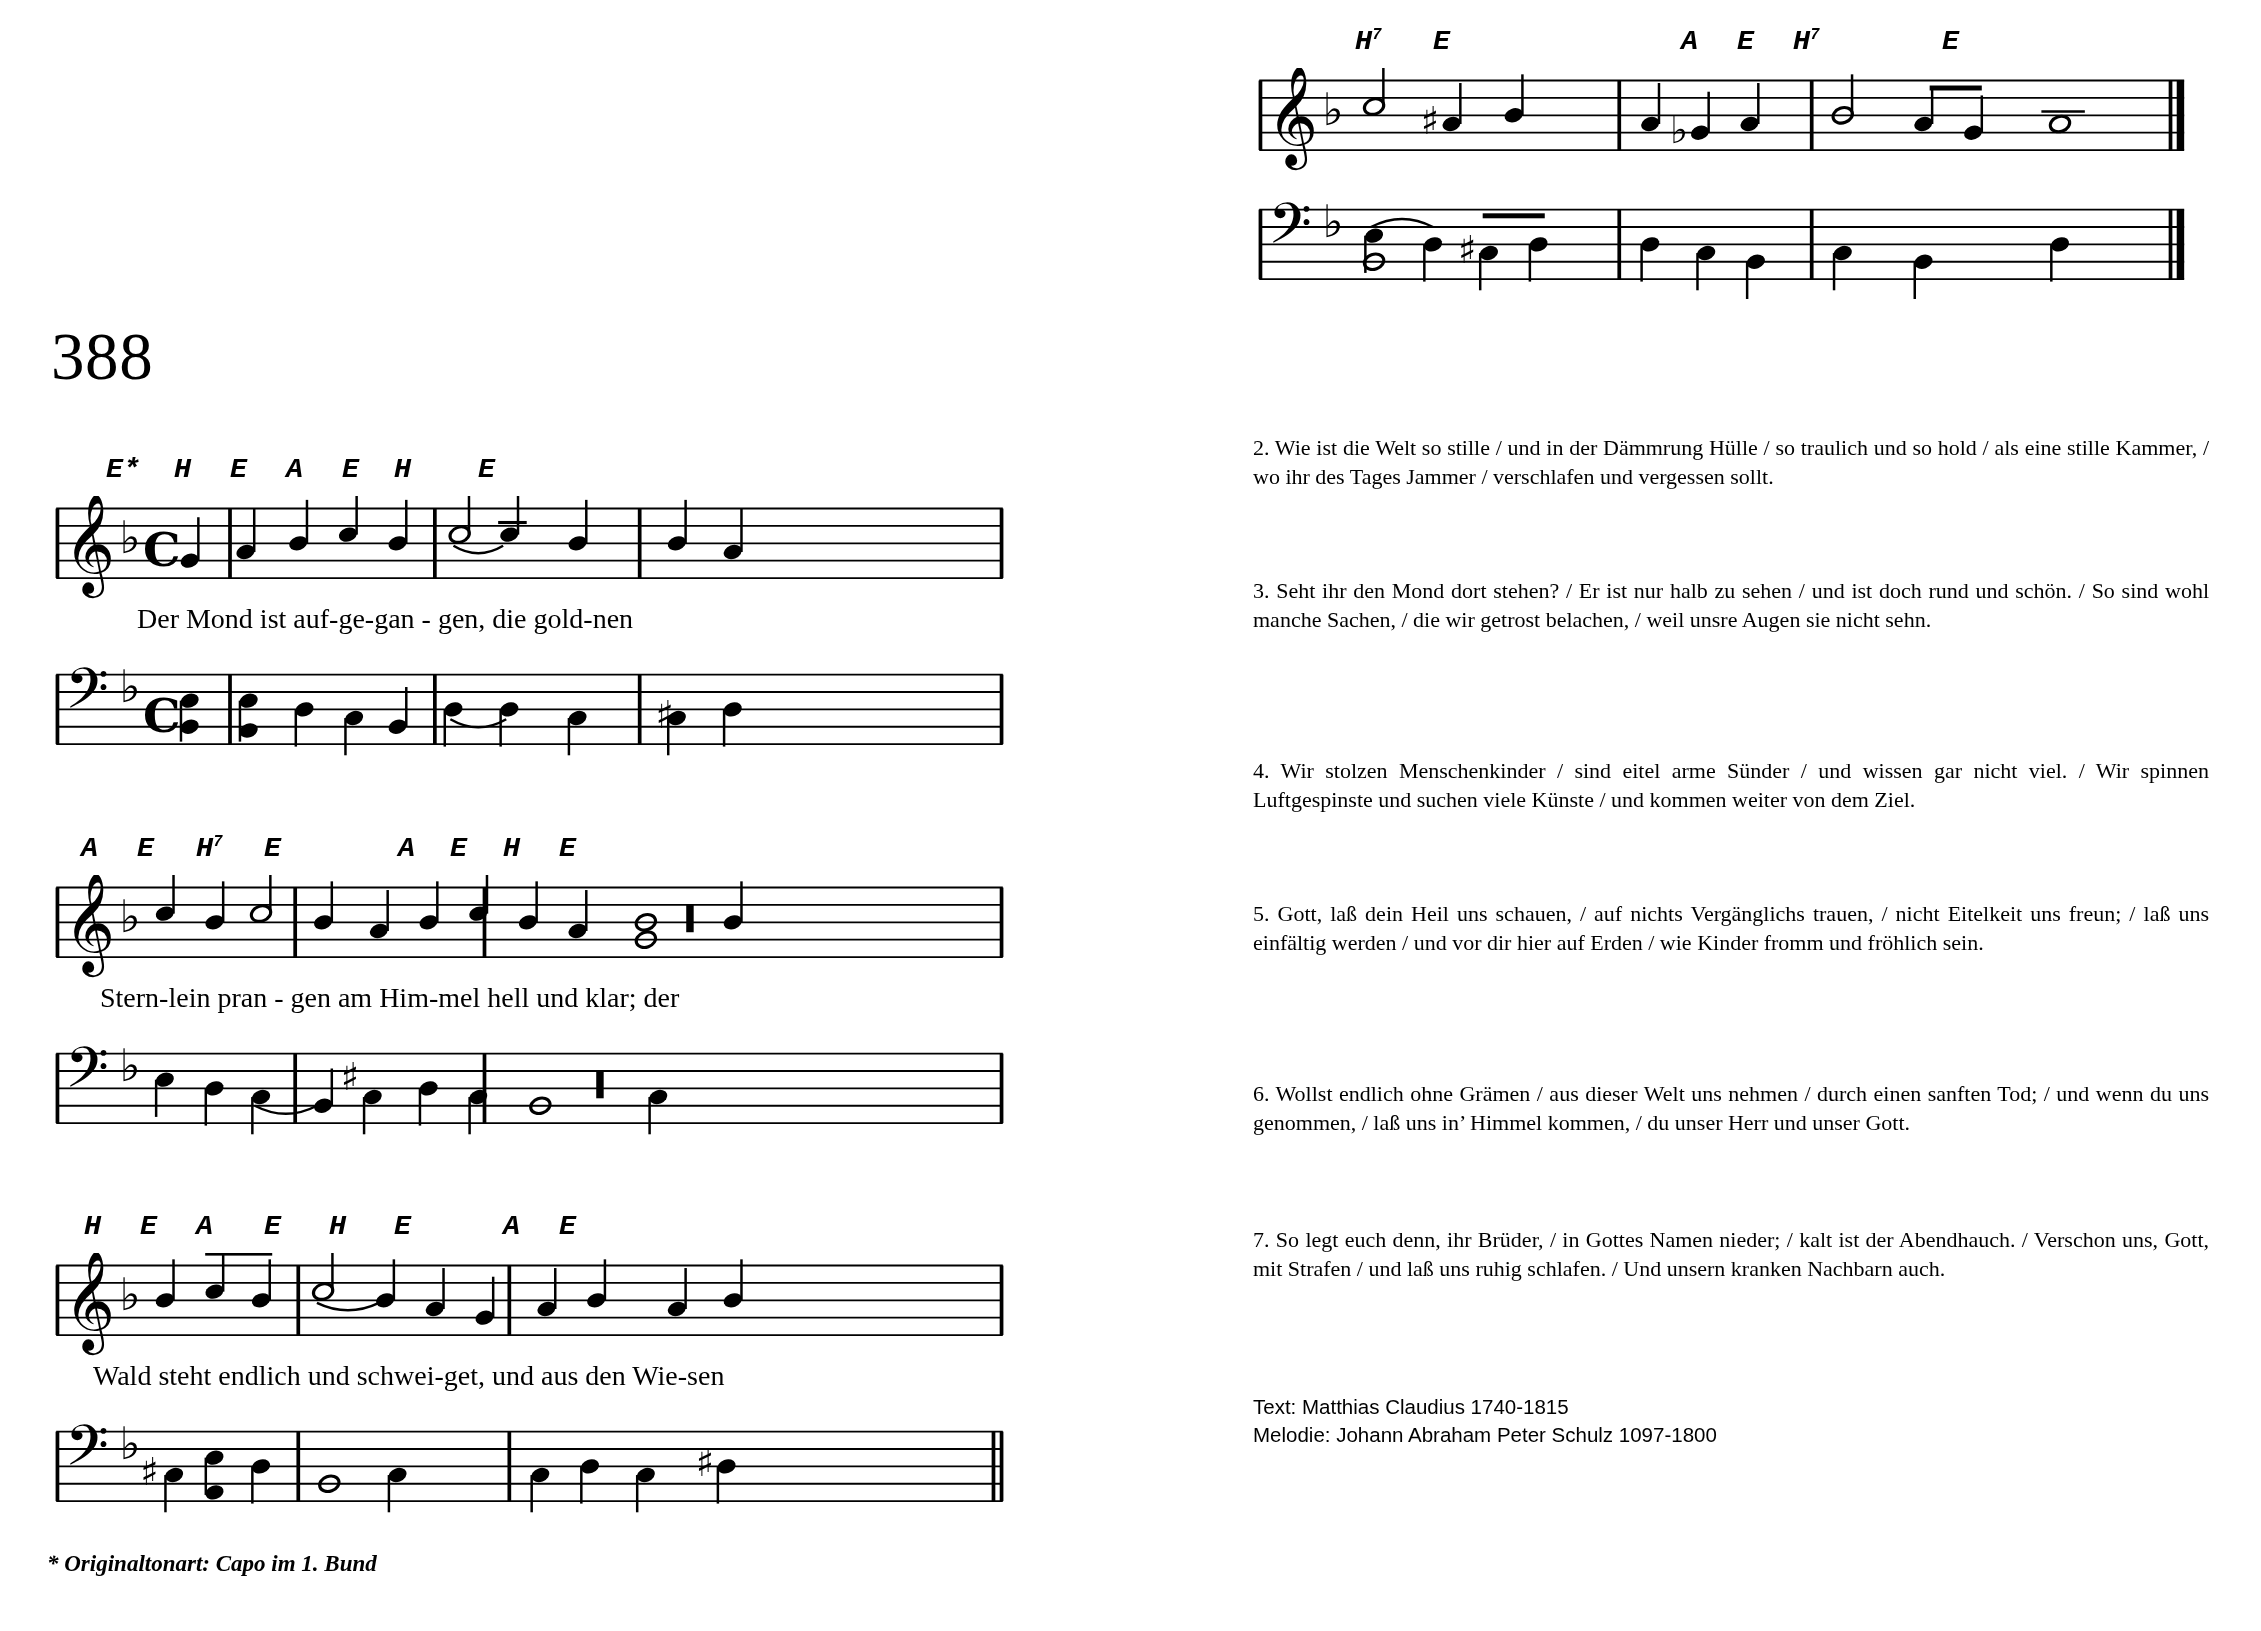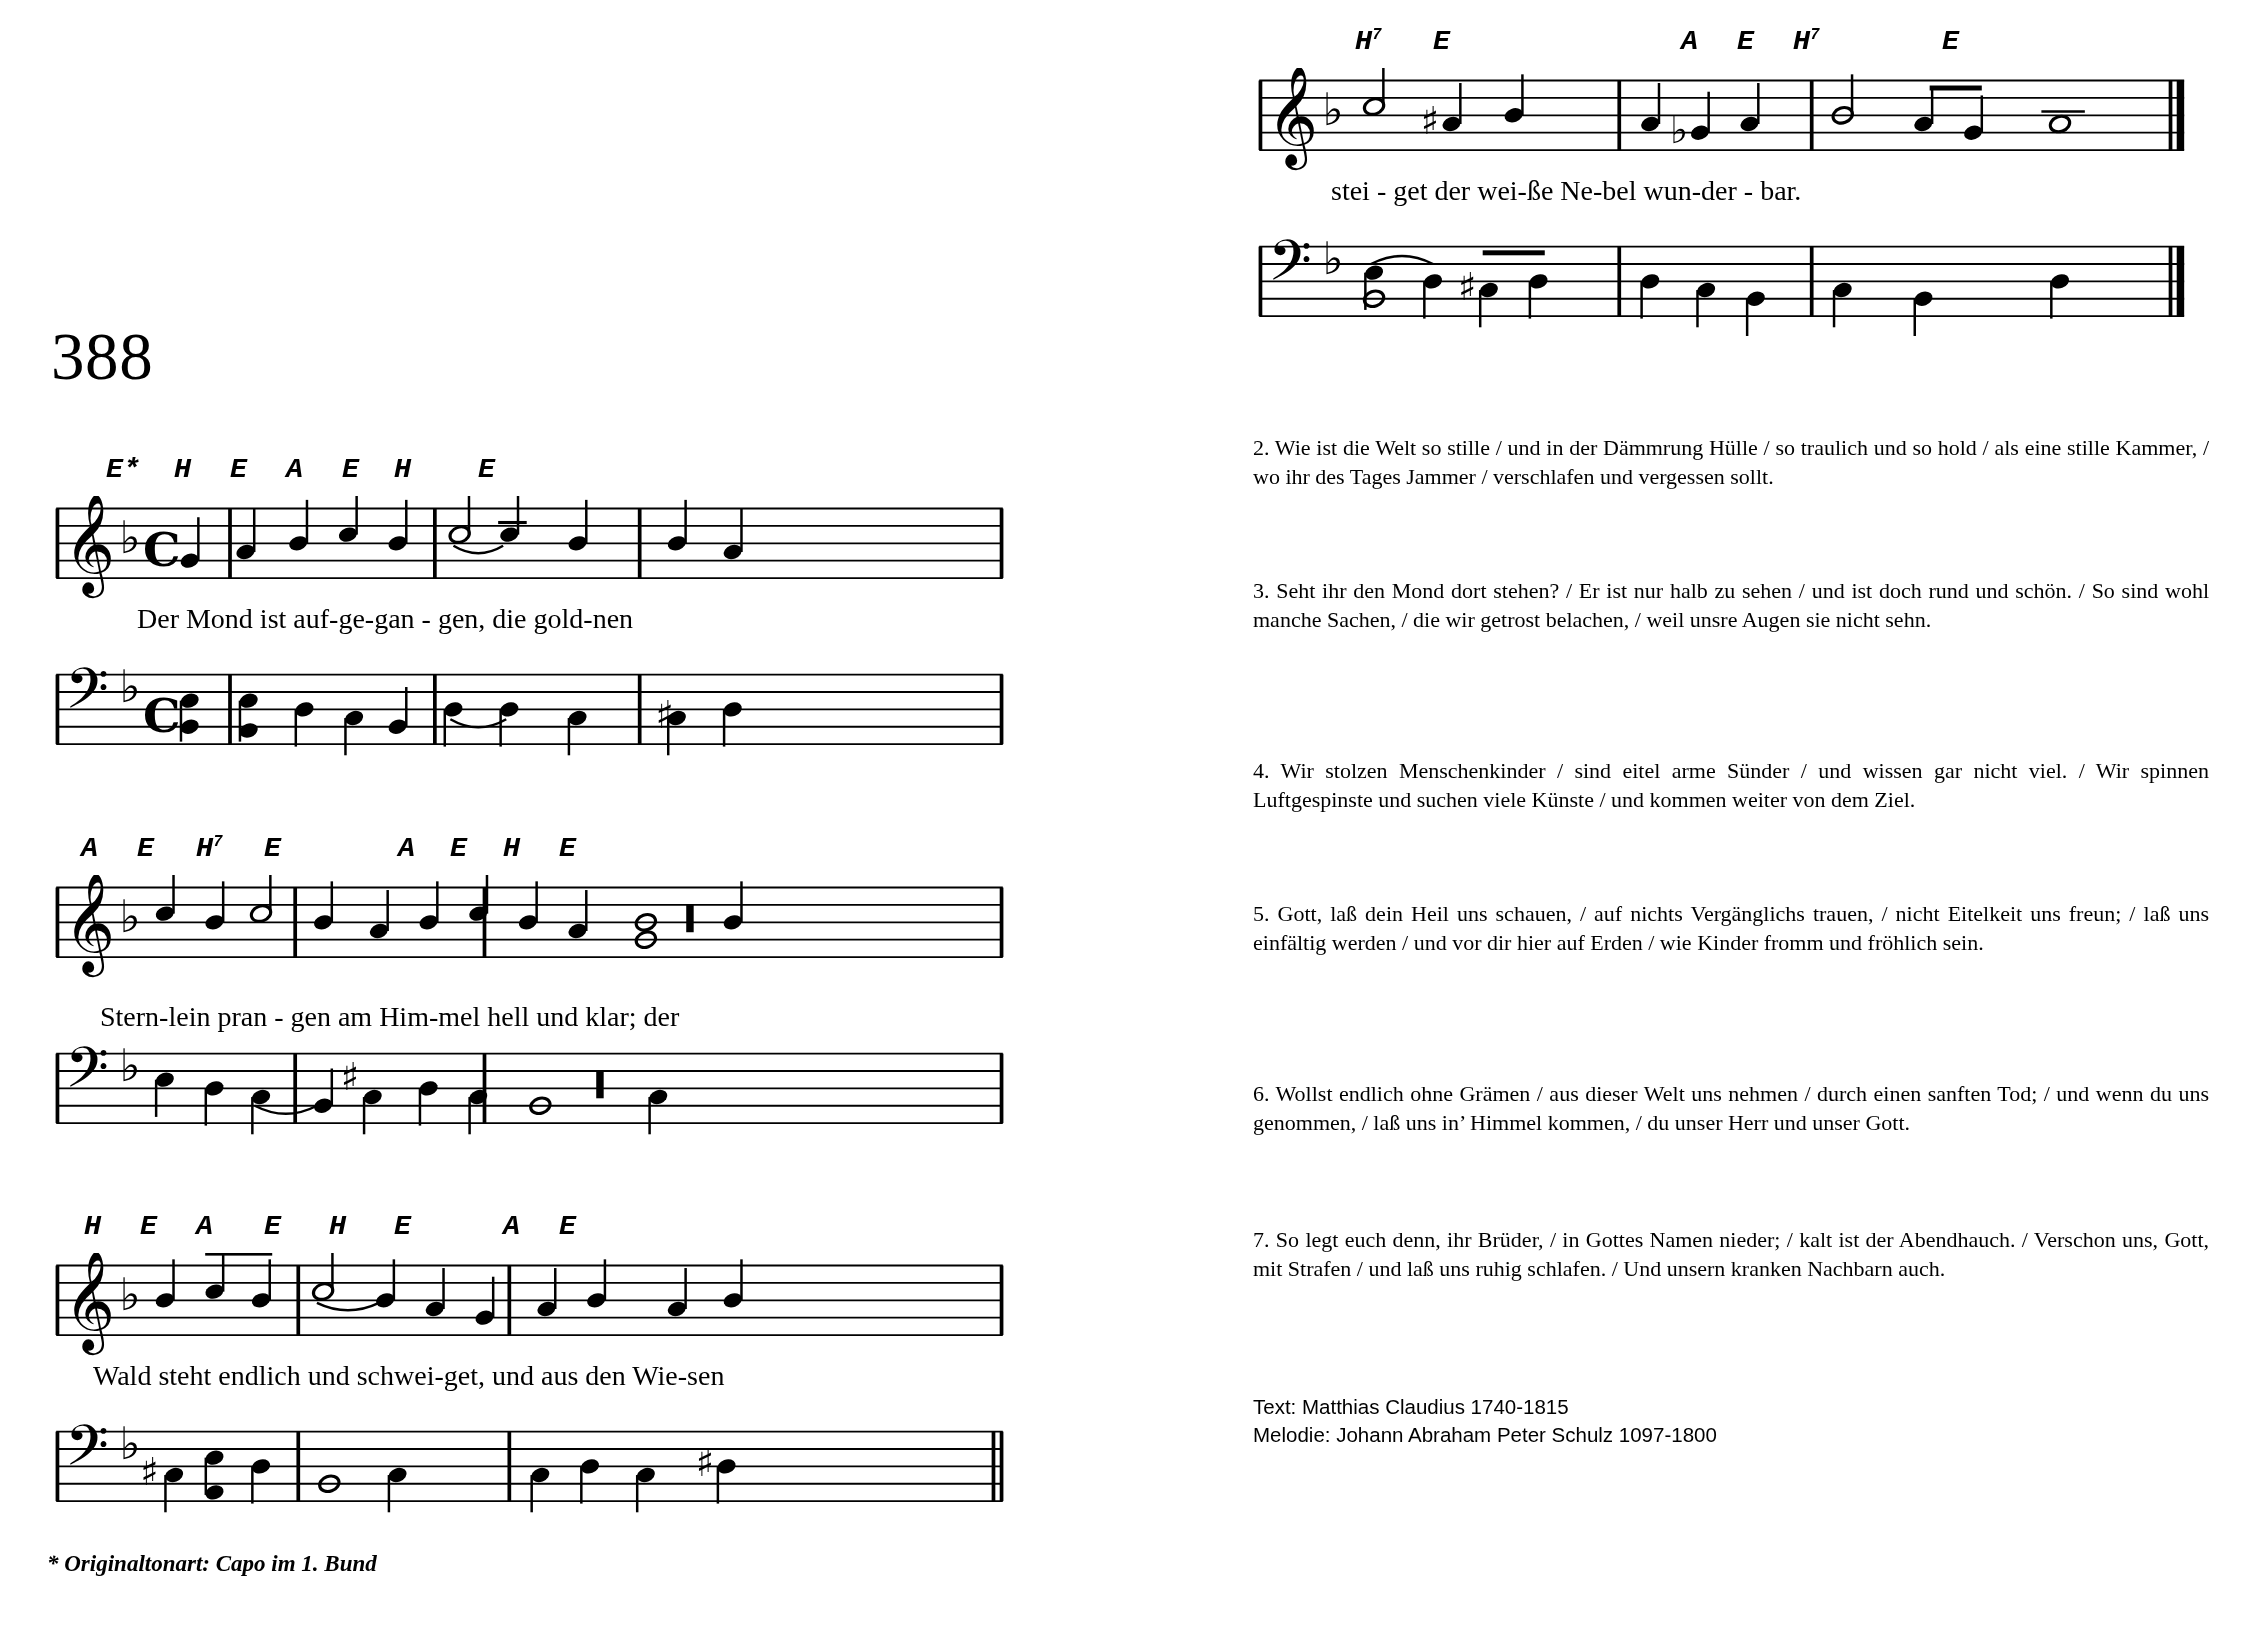--- a/index.html
+++ b/index.html
@@ -370,21 +370,21 @@
             <rect x="1025" y="48" width="12" height="44"></rect>
             <g transform="translate(1100,76)">
                 <ellipse rx="15" ry="11" transform="rotate(-20)"></ellipse>
                 <rect x="12" y="-66" width="4" height="66"></rect>
               </g>
           </g>
         </svg>
       </div>
 
       <div class="lyricline">
-        <span class="lyric" style="left:50px; top:-5px;margin-top:19px;">Stern-lein pran - gen am Him-mel hell und klar;  der</span>
+        <span class="lyric" style="left:50px; top:-5px;">Stern-lein pran - gen am Him-mel hell und klar;  der</span>
       </div>
 
       <div class="staffwrap" style="margin-top:17.4px;">
         <svg class="staff" width="959" height="109" viewBox="0 0 1545 175">
           <g stroke="#000" stroke-width="3">
             <line x1="10" y1="20" x2="1535" y2="20"></line>
             <line x1="10" y1="48" x2="1535" y2="48"></line>
             <line x1="10" y1="76" x2="1535" y2="76"></line>
             <line x1="10" y1="104" x2="1535" y2="104"></line>
             <line x1="10" y1="132" x2="1535" y2="132"></line>
@@ -661,23 +661,20 @@
             </g>
           <rect x="1090" y="28" width="84" height="8"></rect>
           <g transform="translate(1300,90)">
               <ellipse rx="16" ry="12" transform="rotate(-20)" fill="none" stroke="#000" stroke-width="5"></ellipse>
             </g>
           <line x1="1270" y1="70" x2="1340" y2="70" stroke="#000" stroke-width="4"></line>
         </g>
       </svg>
     </div>
 
-    <div class="lyricline">
-      <span class="lyric" style="left:78px; top:-5px;">stei - get der wei-ße Ne-bel wun-der - bar.</span>
-    </div>
 
     <div class="staffwrap" style="margin-top:17.4px;">
       <svg class="staff" width="956" height="109" viewBox="0 0 1540 175">
         <g stroke="#000" stroke-width="3">
           <line x1="10" y1="20" x2="1500" y2="20"></line>
           <line x1="10" y1="48" x2="1500" y2="48"></line>
           <line x1="10" y1="76" x2="1500" y2="76"></line>
           <line x1="10" y1="104" x2="1500" y2="104"></line>
           <line x1="10" y1="132" x2="1500" y2="132"></line>
         </g>

